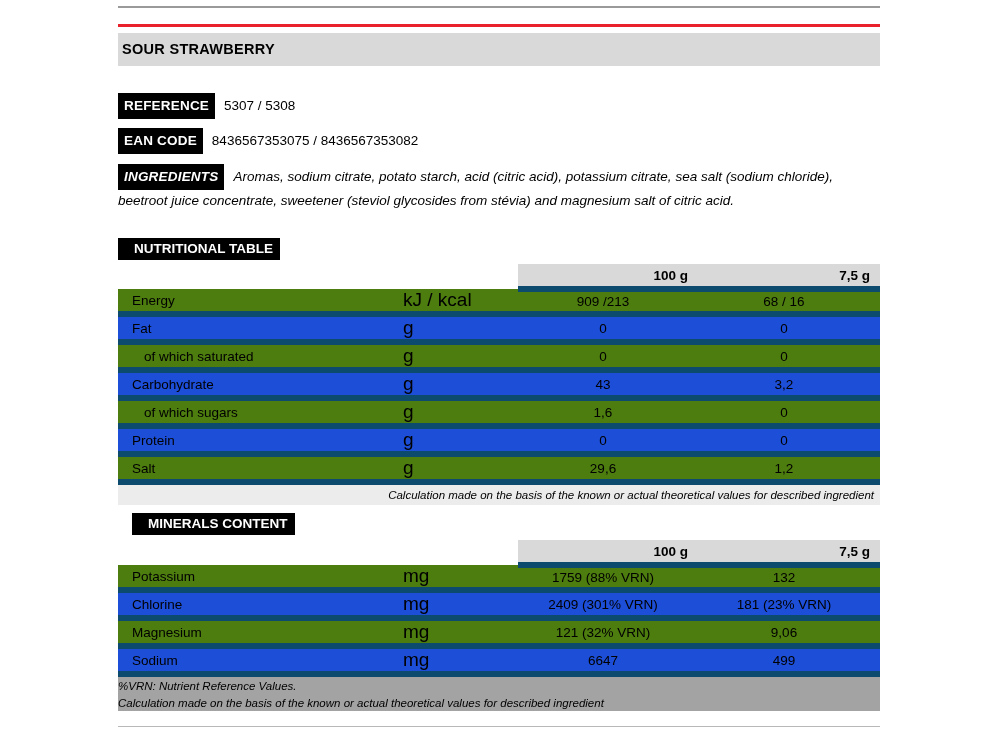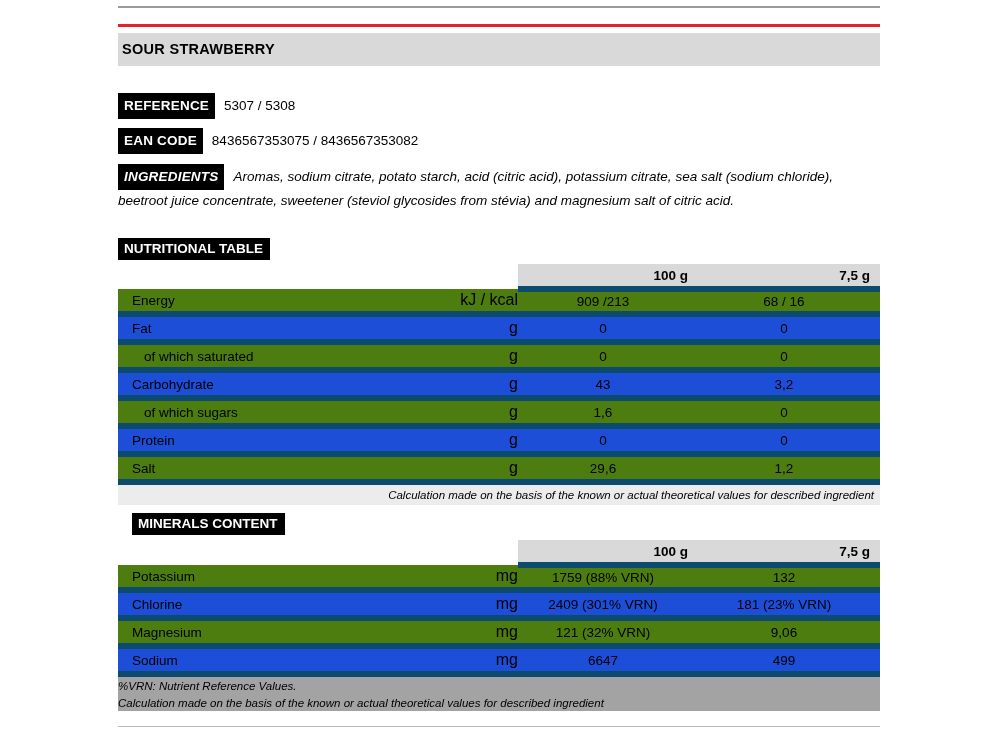--- a/index.html
+++ b/index.html
@@ -88,21 +88,21 @@
     display: inline;
     line-height: 22px;
   }
 
   .section-tag {
     position: absolute;
     background: #000;
     color: #fff;
     font-weight: bold;
     font-size: 13.5px;
-    padding: 3px 7px 4px 6px;
+    padding: 3px 7px 4px 16px;
   }
   #nutritional-tag { left: 118px; top: 238px; }
   #minerals-tag { left: 132px; top: 513px; }
 
   table.nt {
     position: absolute;
     border-collapse: collapse;
     font-size: 13px;
   }
   table.nt td, table.nt th {
@@ -121,22 +121,22 @@
   .rowband-light { background: #4d7c0f; }
   .rowband-lighter { background: #1d4ed8; }
   .c-name {
     padding-left: 14px !important;
     text-align: left;
     height: 22px;
     font-size: 13.5px;
   }
   .c-name.indent { padding-left: 26px !important; }
   .c-unit {
-    text-align: right;
-    font-size: 16px;
+    text-align: left;
+    font-size: 19px;
     margin-top: 12px;
   }
   .c-val {
     text-align: center;
     padding-right: 10px !important;
     font-size: 13.5px;
   }
   .sep {
     border-bottom: 6px solid #0c4a6e;
   }

